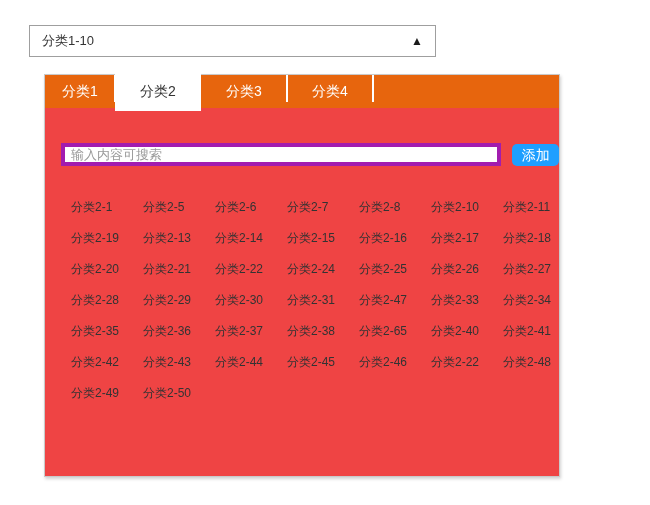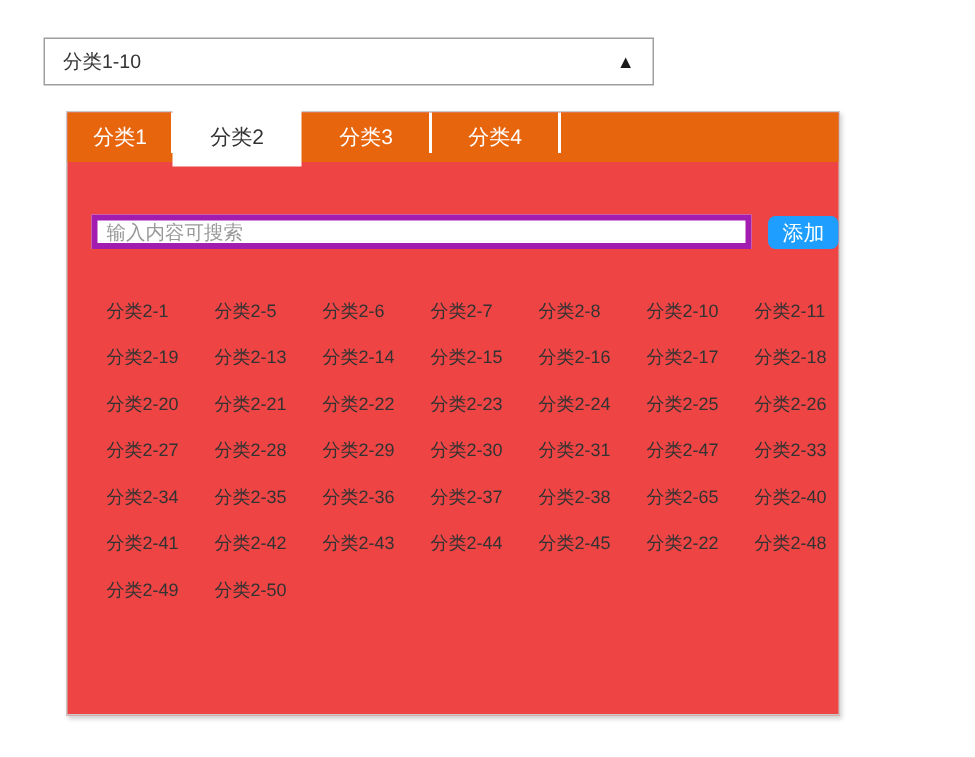--- a/index.html
+++ b/index.html
@@ -146,21 +146,20 @@
         <span class="item">分类2-19</span>
         <span class="item">分类2-13</span>
         <span class="item">分类2-14</span>
         <span class="item">分类2-15</span>
         <span class="item">分类2-16</span>
         <span class="item">分类2-17</span>
         <span class="item">分类2-18</span>
         <span class="item">分类2-20</span>
         <span class="item">分类2-21</span>
         <span class="item">分类2-22</span>
-        <span class="item">分类2-23</span>
         <span class="item">分类2-24</span>
         <span class="item">分类2-25</span>
         <span class="item">分类2-26</span>
         <span class="item">分类2-27</span>
         <span class="item">分类2-28</span>
         <span class="item">分类2-29</span>
         <span class="item">分类2-30</span>
         <span class="item">分类2-31</span>
         <span class="item">分类2-47</span>
         <span class="item">分类2-33</span>
@@ -169,20 +168,21 @@
         <span class="item">分类2-36</span>
         <span class="item">分类2-37</span>
         <span class="item">分类2-38</span>
         <span class="item">分类2-65</span>
         <span class="item">分类2-40</span>
         <span class="item">分类2-41</span>
         <span class="item">分类2-42</span>
         <span class="item">分类2-43</span>
         <span class="item">分类2-44</span>
         <span class="item">分类2-45</span>
+        <span class="item">分类2-46</span>
         <span class="item">分类2-22</span>
         <span class="item">分类2-48</span>
         <span class="item">分类2-49</span>
         <span class="item">分类2-50</span>
       </div>
   </div>
 
 </div>
 
 </body></html>

